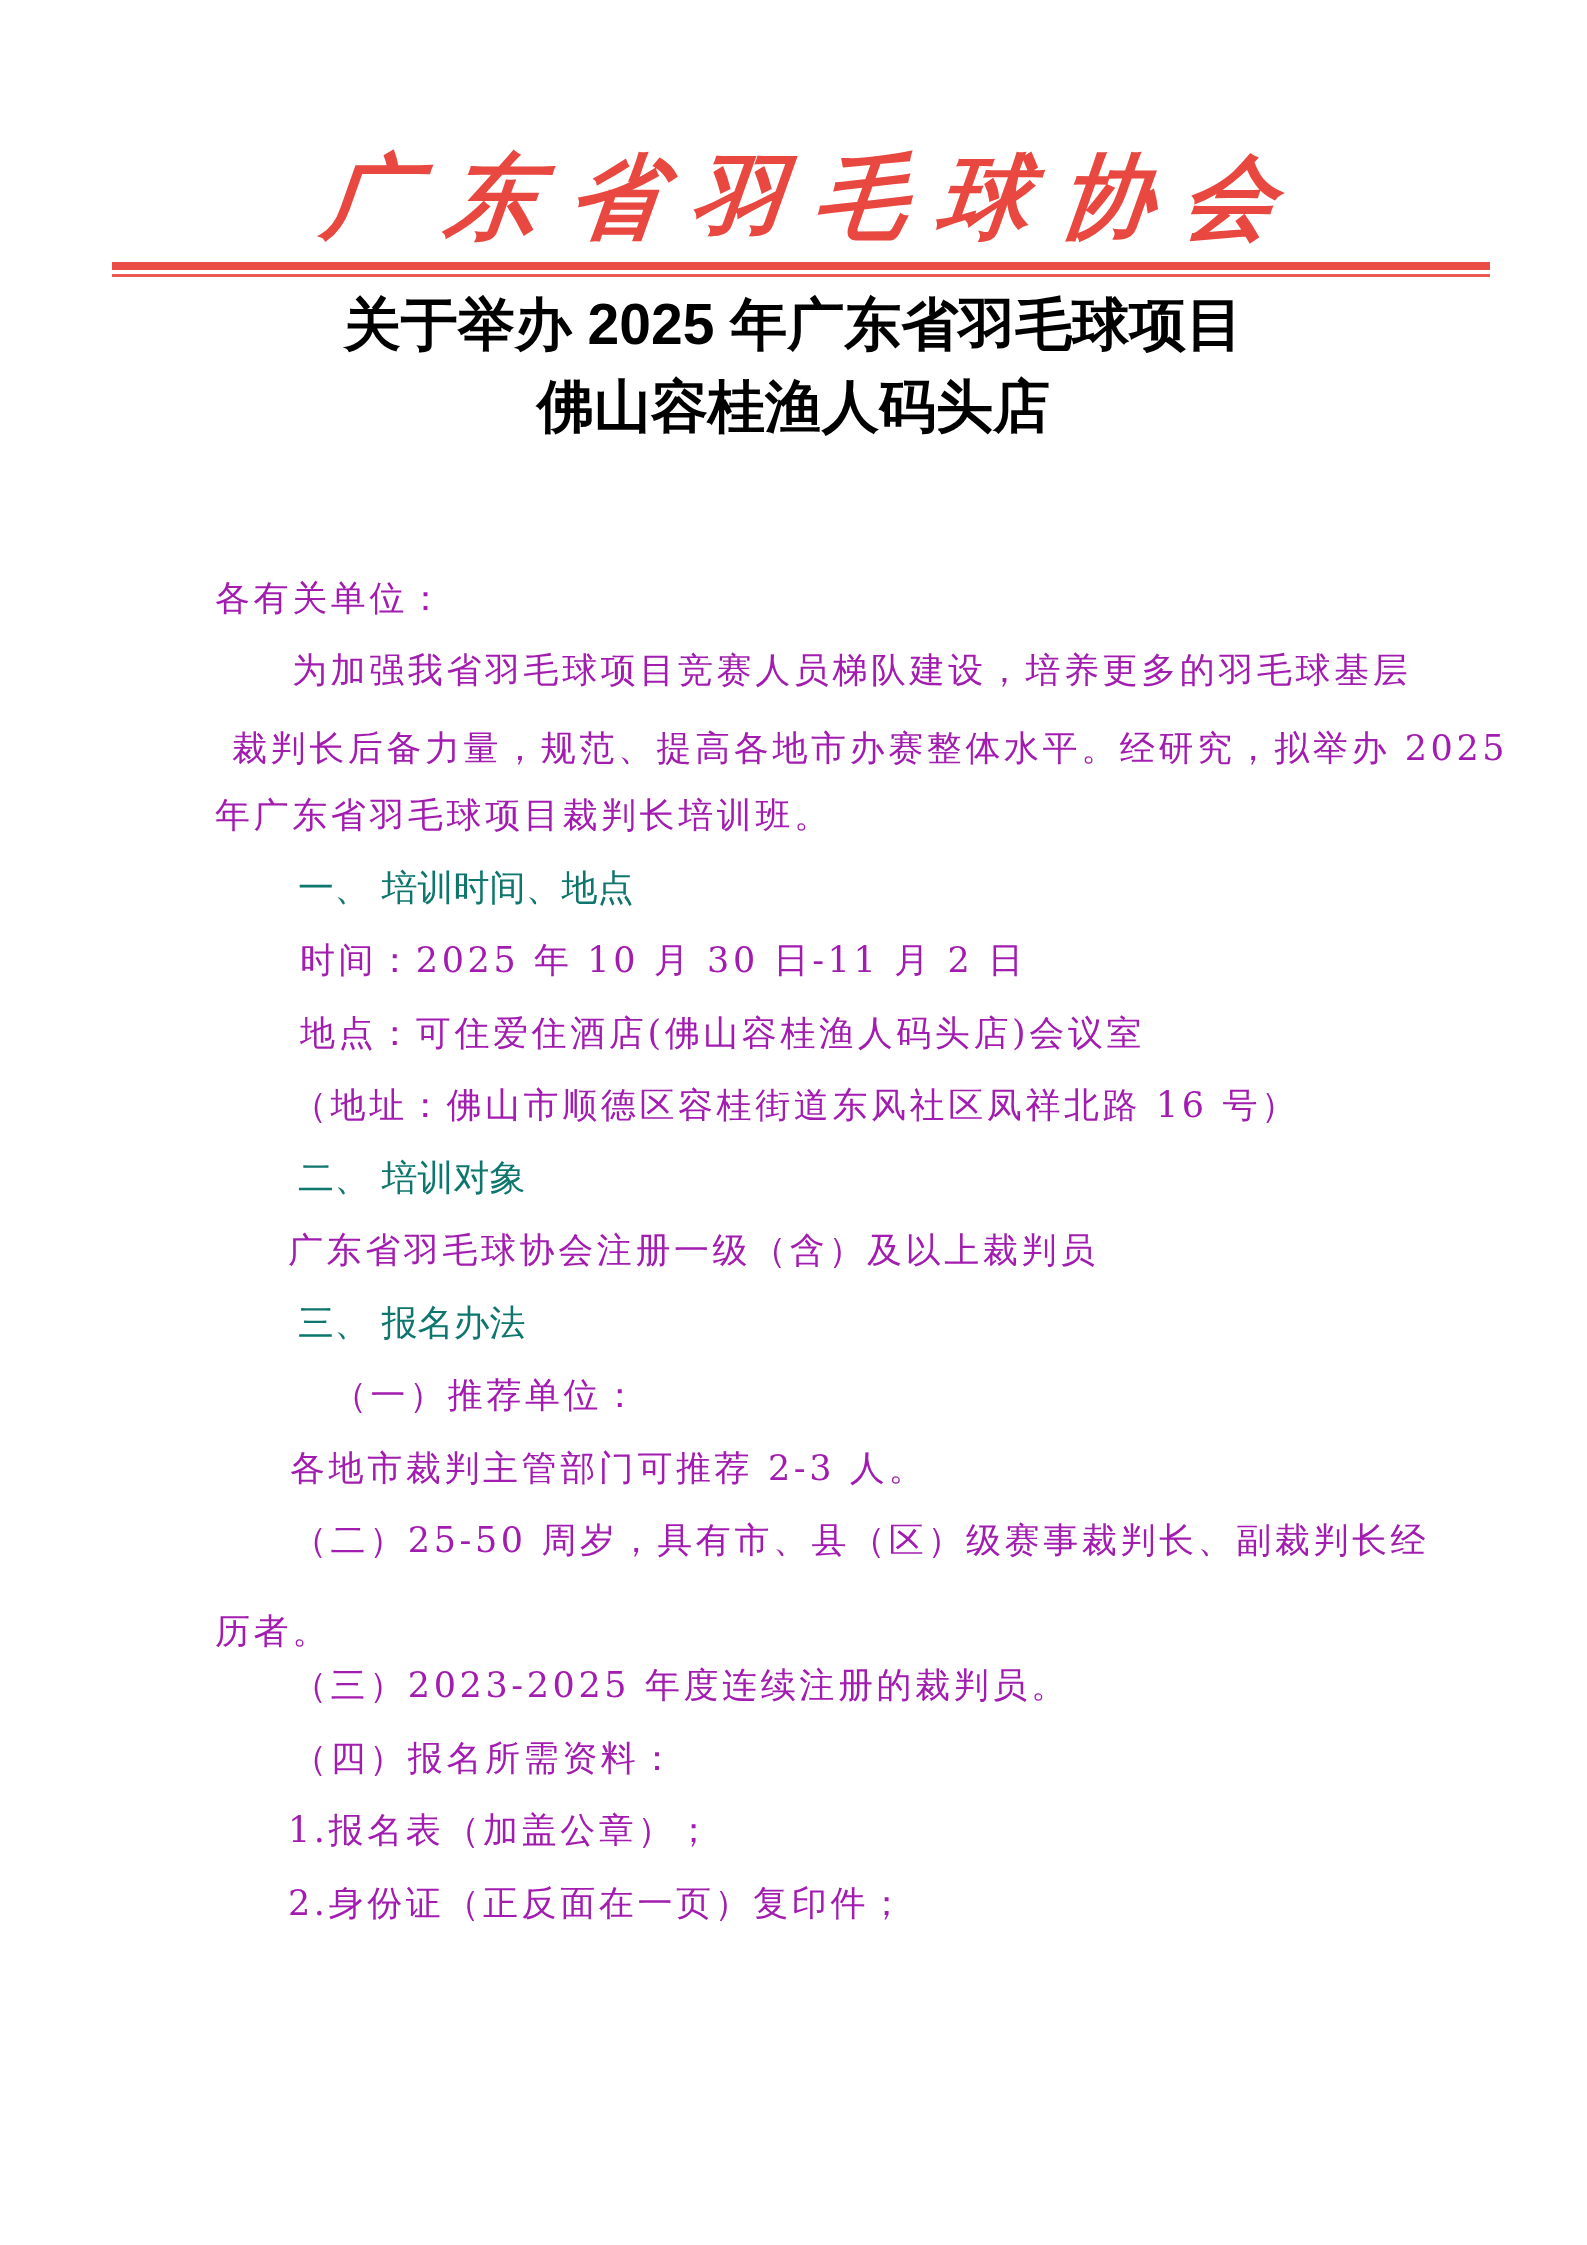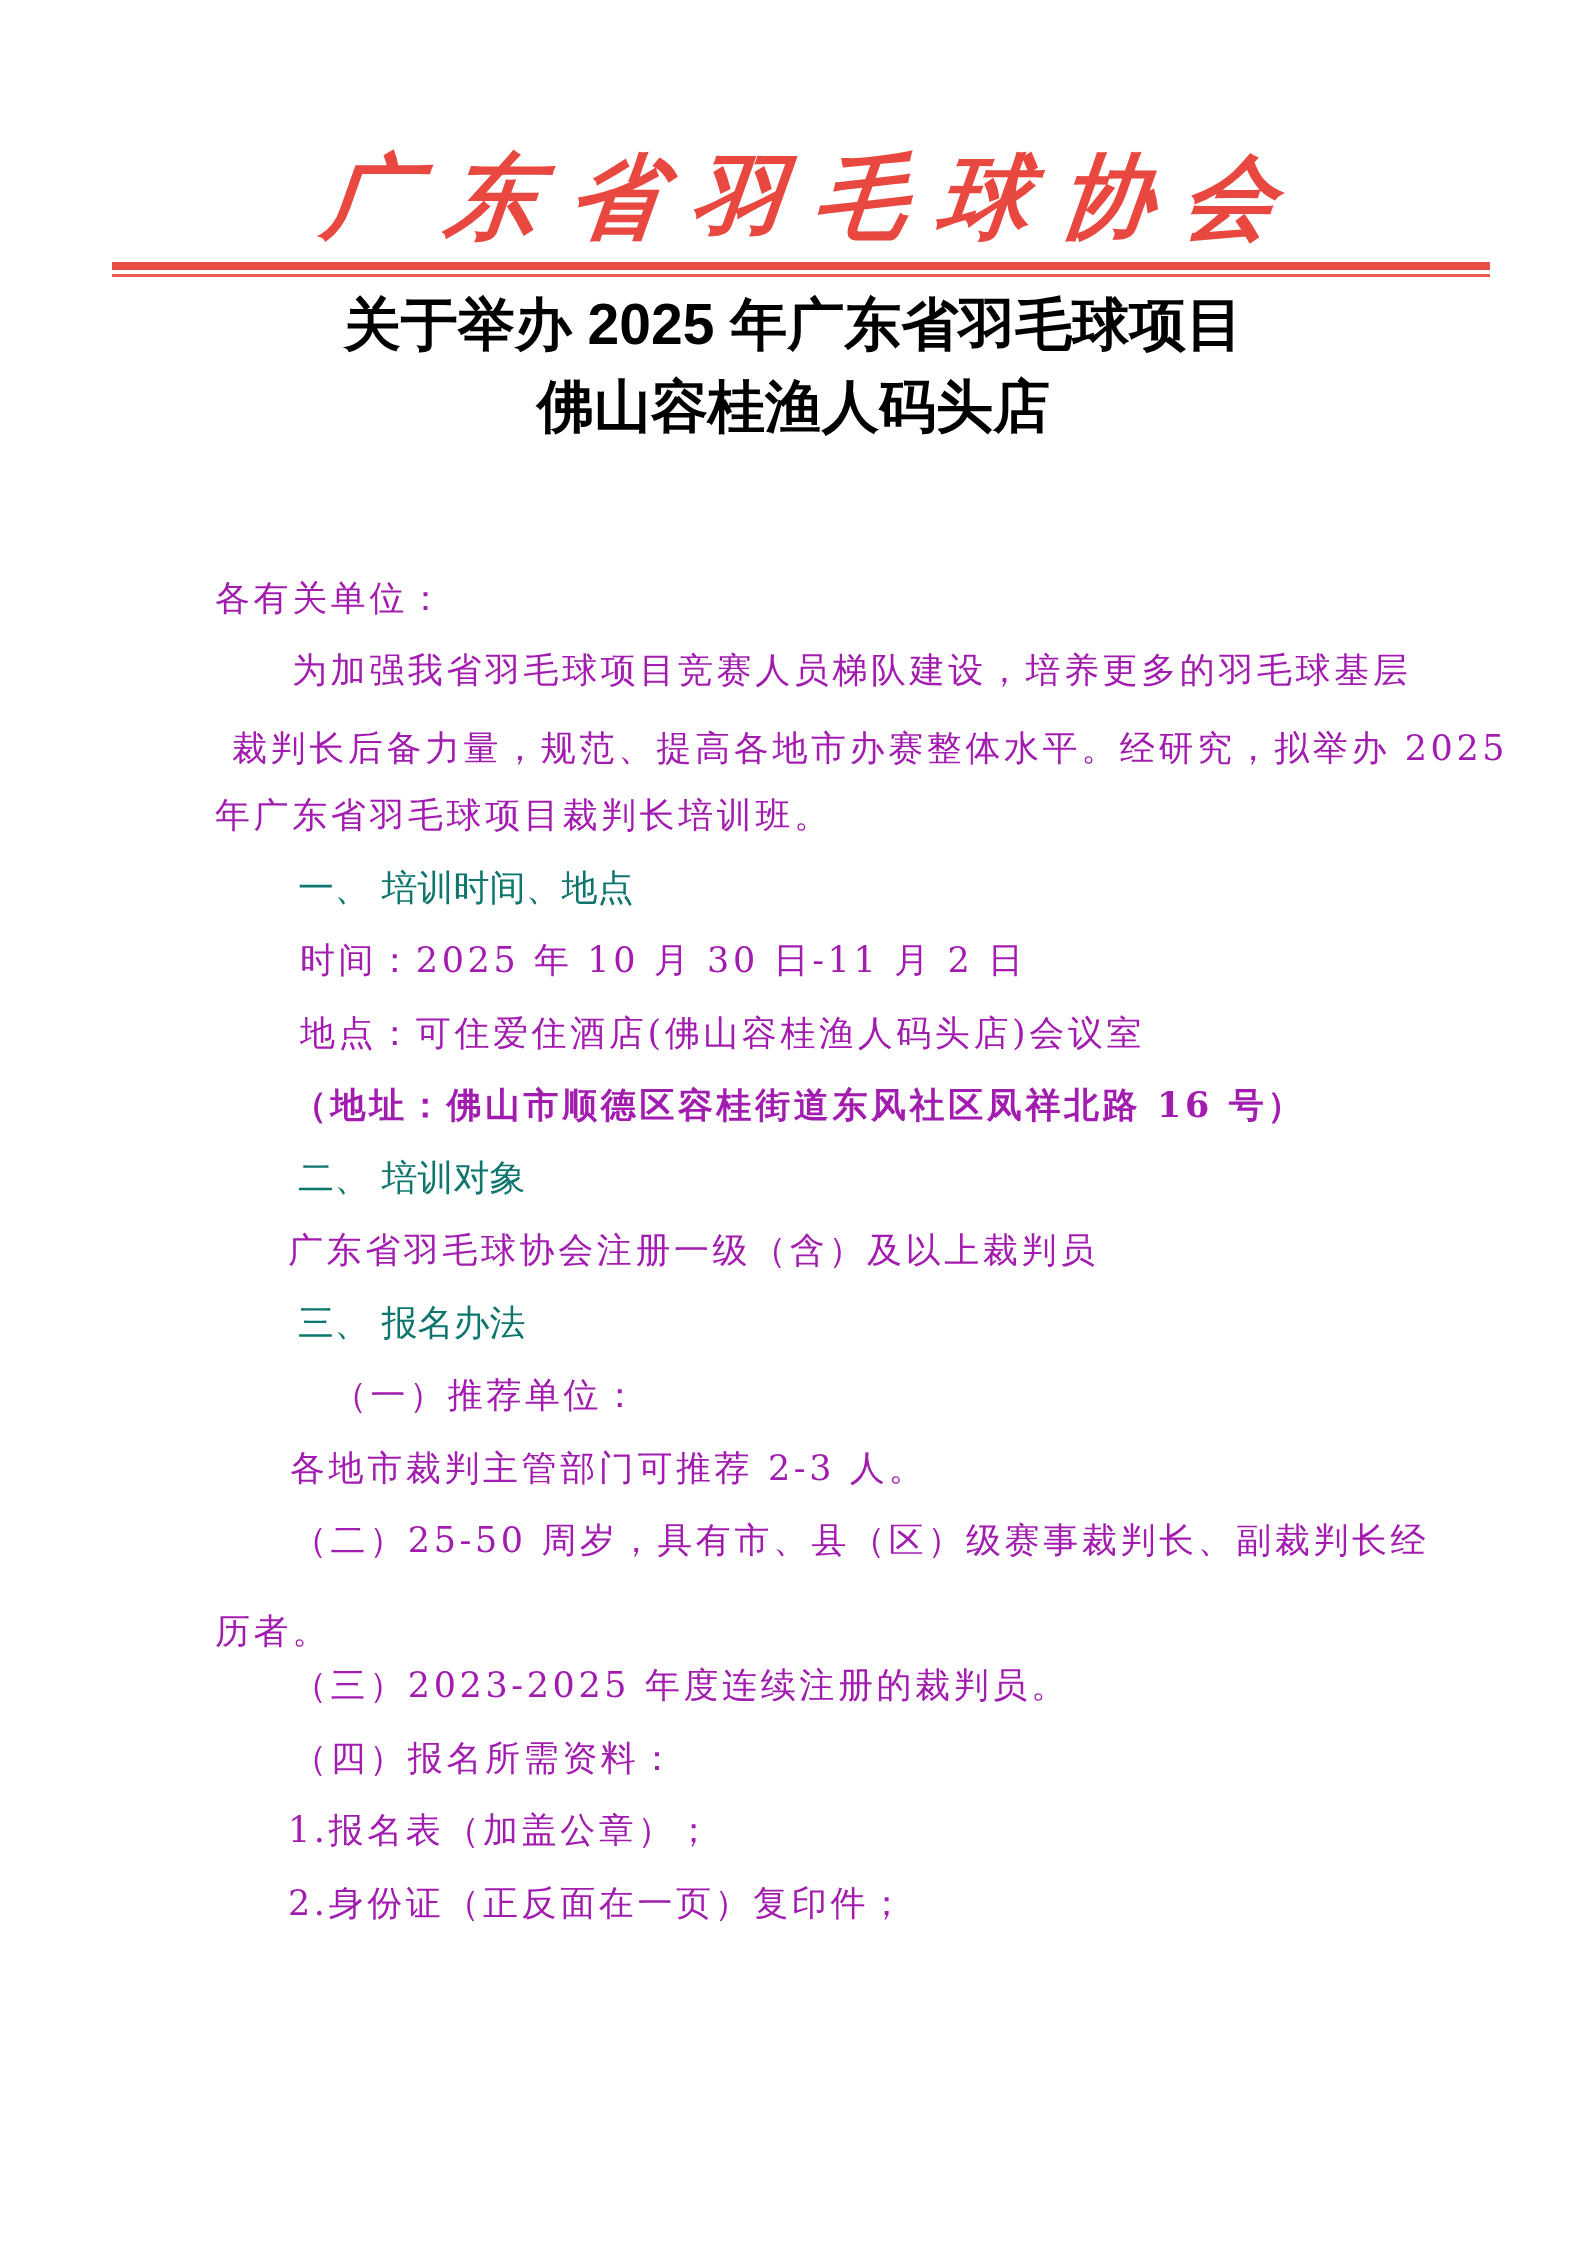--- a/index.html
+++ b/index.html
@@ -115,21 +115,21 @@
 
 <div class="line" style="left:215px; top:576px;">各有关单位：</div>
 
 <div class="line" style="left:292px; top:648px;text-align:center;">为加强我省羽毛球项目竞赛人员梯队建设，培养更多的羽毛球基层</div>
 <div class="line" style="left:232px; top:720px;margin-top:6px;">裁判长后备力量，规范、提高各地市办赛整体水平。经研究，拟举办 2025</div>
 <div class="line" style="left:215px; top:793px;">年广东省羽毛球项目裁判长培训班。</div>
 
 <div class="heading" style="left:298px; top:866px;">一、 培训时间、地点</div>
 <div class="line" style="left:300px; top:938px;">时间：2025 年 10 月 30 日-11 月 2 日</div>
 <div class="line" style="left:300px; top:1011px;">地点：可住爱住酒店(佛山容桂渔人码头店)会议室</div>
-<div class="line" style="left:292px; top:1083px;font-weight:bold;">（地址：佛山市顺德区容桂街道东风社区凤祥北路 16 号）</div>
+<div class="line" style="left:292px; top:1083px;">（地址：佛山市顺德区容桂街道东风社区凤祥北路 16 号）</div>
 
 <div class="heading" style="left:298px; top:1156px;">二、 培训对象</div>
 <div class="line" style="left:288px; top:1228px;">广东省羽毛球协会注册一级（含）及以上裁判员</div>
 
 <div class="heading" style="left:298px; top:1301px;">三、 报名办法</div>
 <div class="line" style="left:292px; top:1373px;margin-left:40px;">（一）推荐单位：</div>
 <div class="line" style="left:290px; top:1446px;">各地市裁判主管部门可推荐 2-3 人。</div>
 <div class="line" style="left:292px; top:1518px;">（二）25-50 周岁，具有市、县（区）级赛事裁判长、副裁判长经</div>
 <div class="line" style="left:215px; top:1609px;">历者。</div>
 <div class="line" style="left:292px; top:1663px;">（三）2023-2025 年度连续注册的裁判员。</div>

